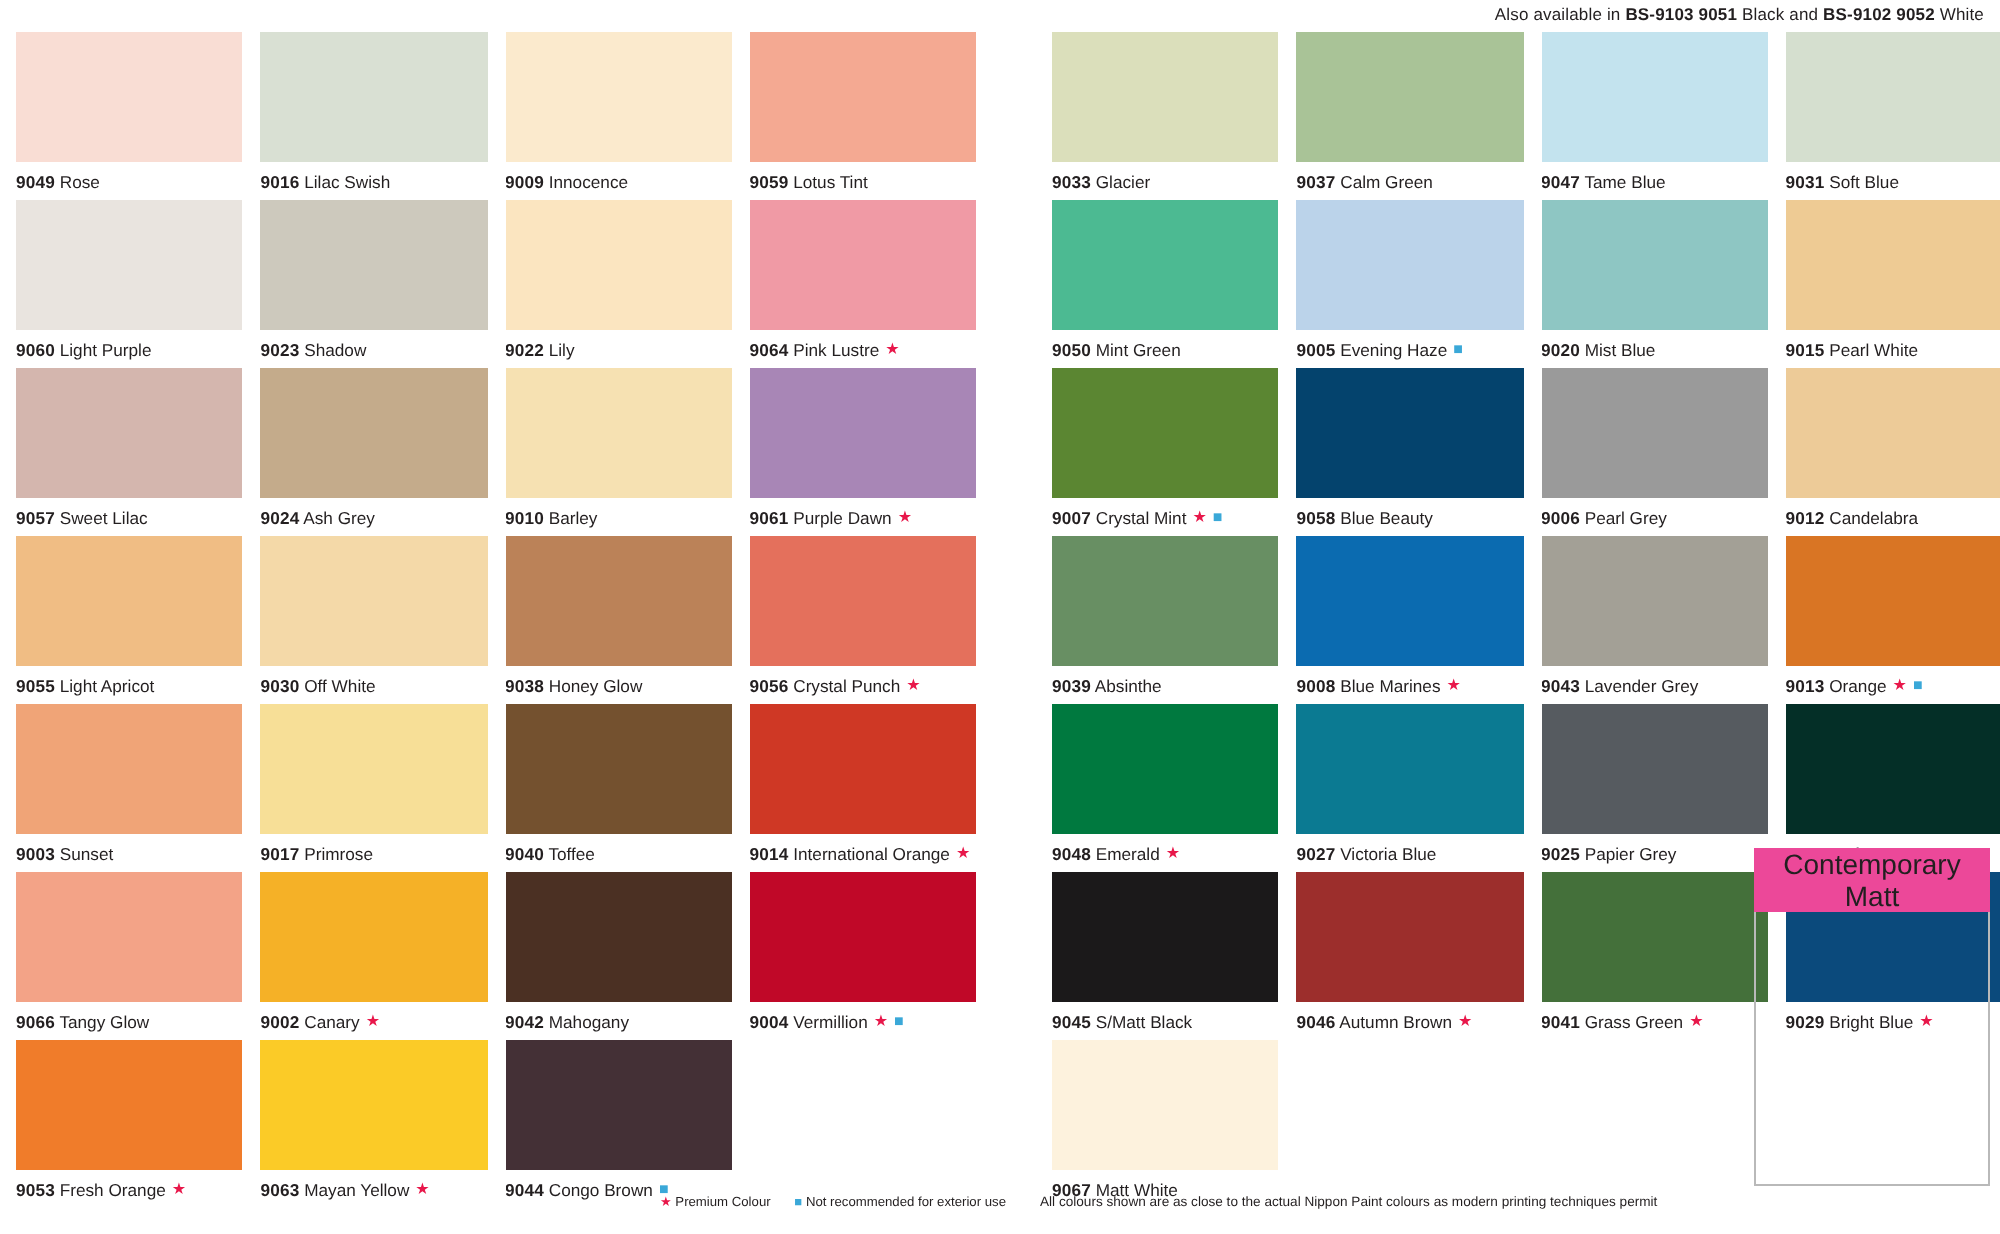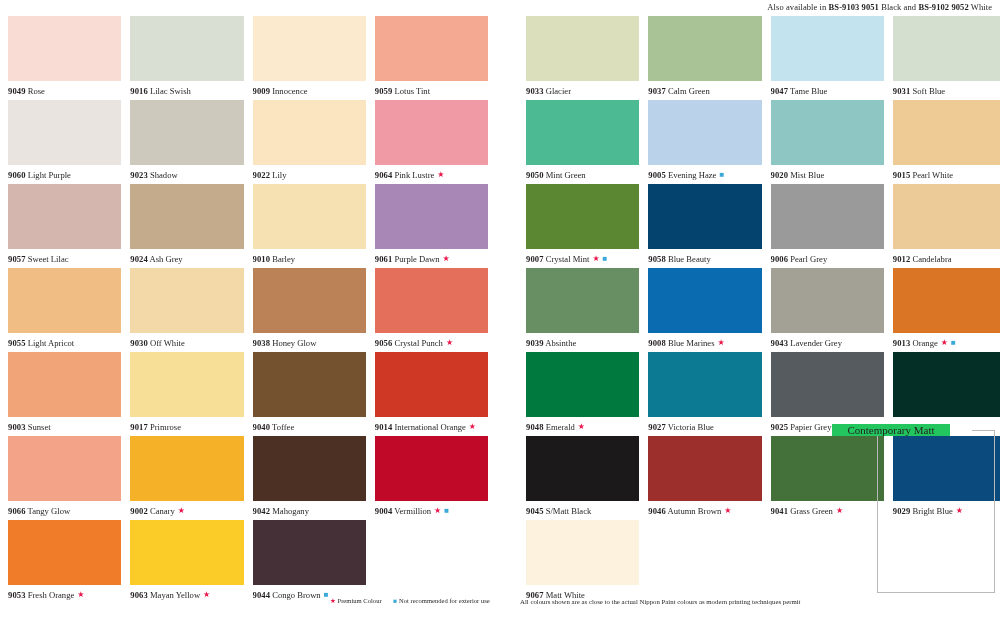--- a/index.html
+++ b/index.html
@@ -4,21 +4,21 @@
 <style>
   html,body{margin:0;padding:0;}
   body{
     width:1000px;height:617px;
     background:#ffffff;
     font-family:"Liberation Sans","DejaVu Sans",sans-serif;
     color:#231f20;
     overflow:hidden;
     position:relative;
   }
-  .sheet{position:relative;width:1000px;height:617px;font-family:Liberation Serif, serif;}
+  .sheet{position:relative;width:1000px;height:617px;}
 
   
   .top-note{
     position:absolute;right:8px;top:2px;
     font-size:8.5px;letter-spacing:.01em;color:#231f20;
     white-space:nowrap;
   }
   .top-note b{font-weight:bold;}
 
   
@@ -48,23 +48,23 @@
     position:absolute;
     left:877px;top:430px;width:118px;height:163px;
     border:1px solid #b9b9b9;
     border-top:none;
     box-sizing:border-box;
     pointer-events:none;
   }
   .cm-top-left{position:absolute;left:877px;top:430px;width:20px;height:1px;background:#b9b9b9;}
   .cm-top-right{position:absolute;left:972px;top:430px;width:23px;height:1px;background:#b9b9b9;}
   .cm-label{
-    position:absolute;left:832px;top:424px;width:118px;
-    text-align:center;font-size:11px;color:#231f20;
-    background:#22c55e;
+    position:absolute;left:877px;top:424px;width:118px;
+    text-align:center;font-size:14px;color:#231f20;
+    background:#ec4899;
   }
 
   
   .legend{
     position:absolute;left:330px;top:597px;
     font-size:6.6px;color:#231f20;white-space:nowrap;
   }
   .legend .item{margin-right:10px;}
   .legend .gl{font-size:6.5px;}
   .legend .gl.s{color:#e8174a;}

